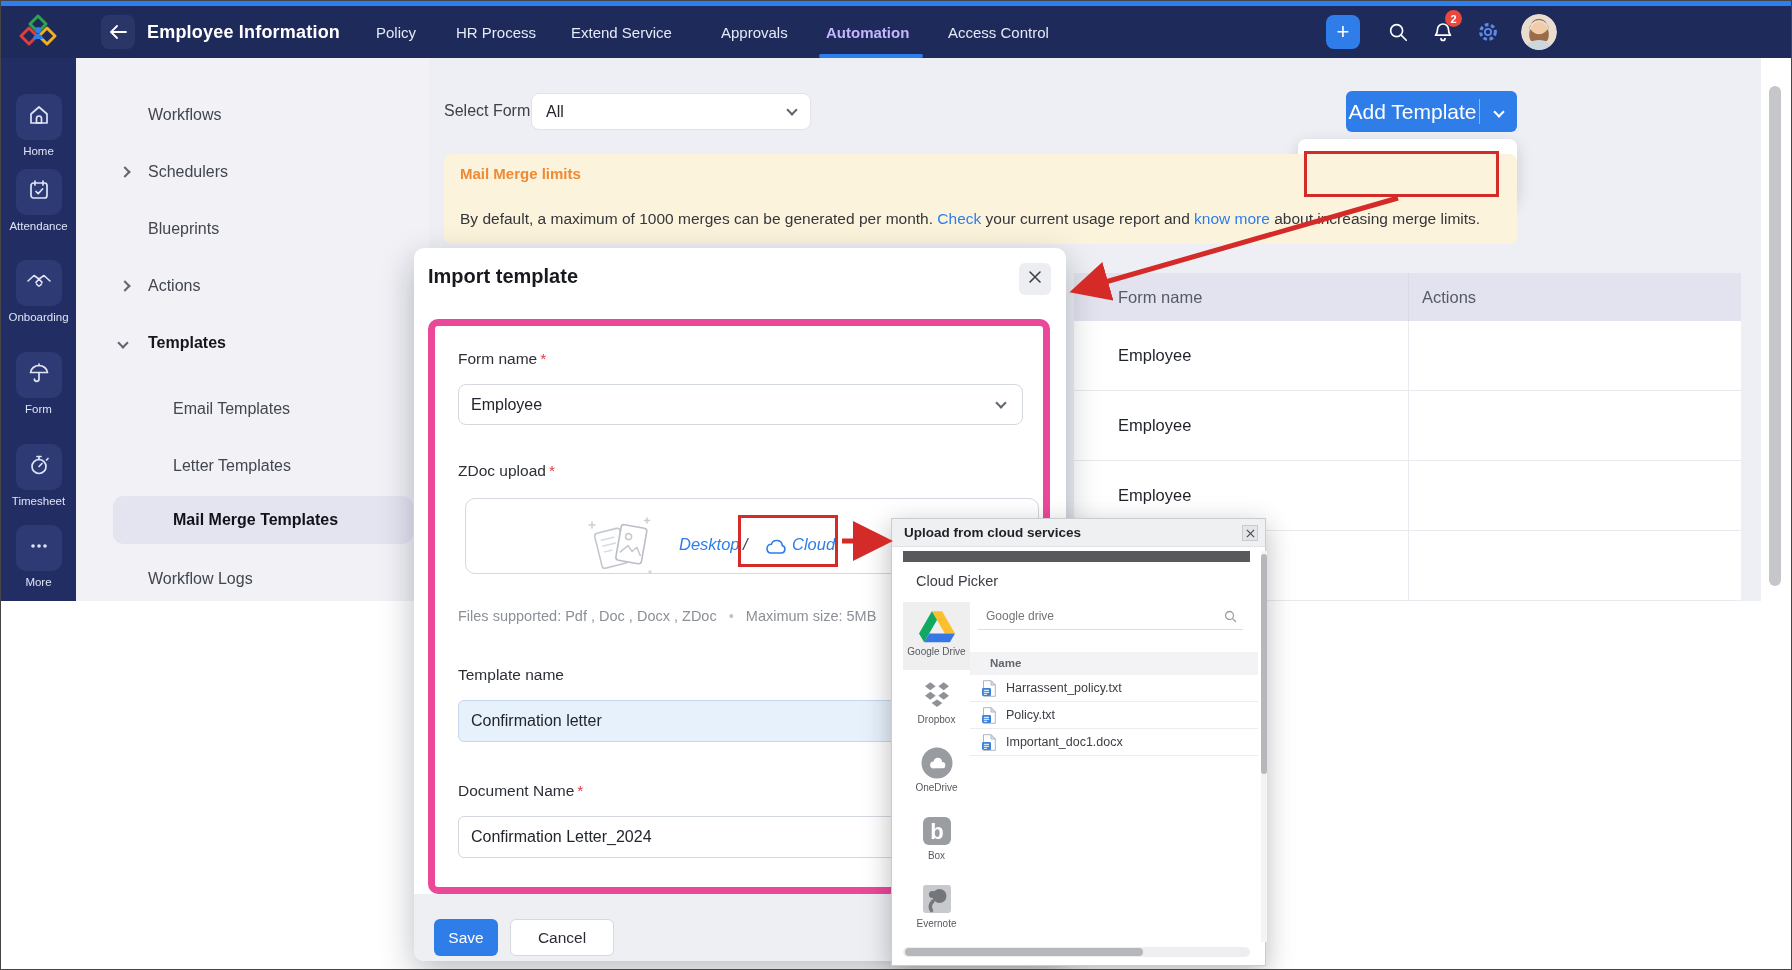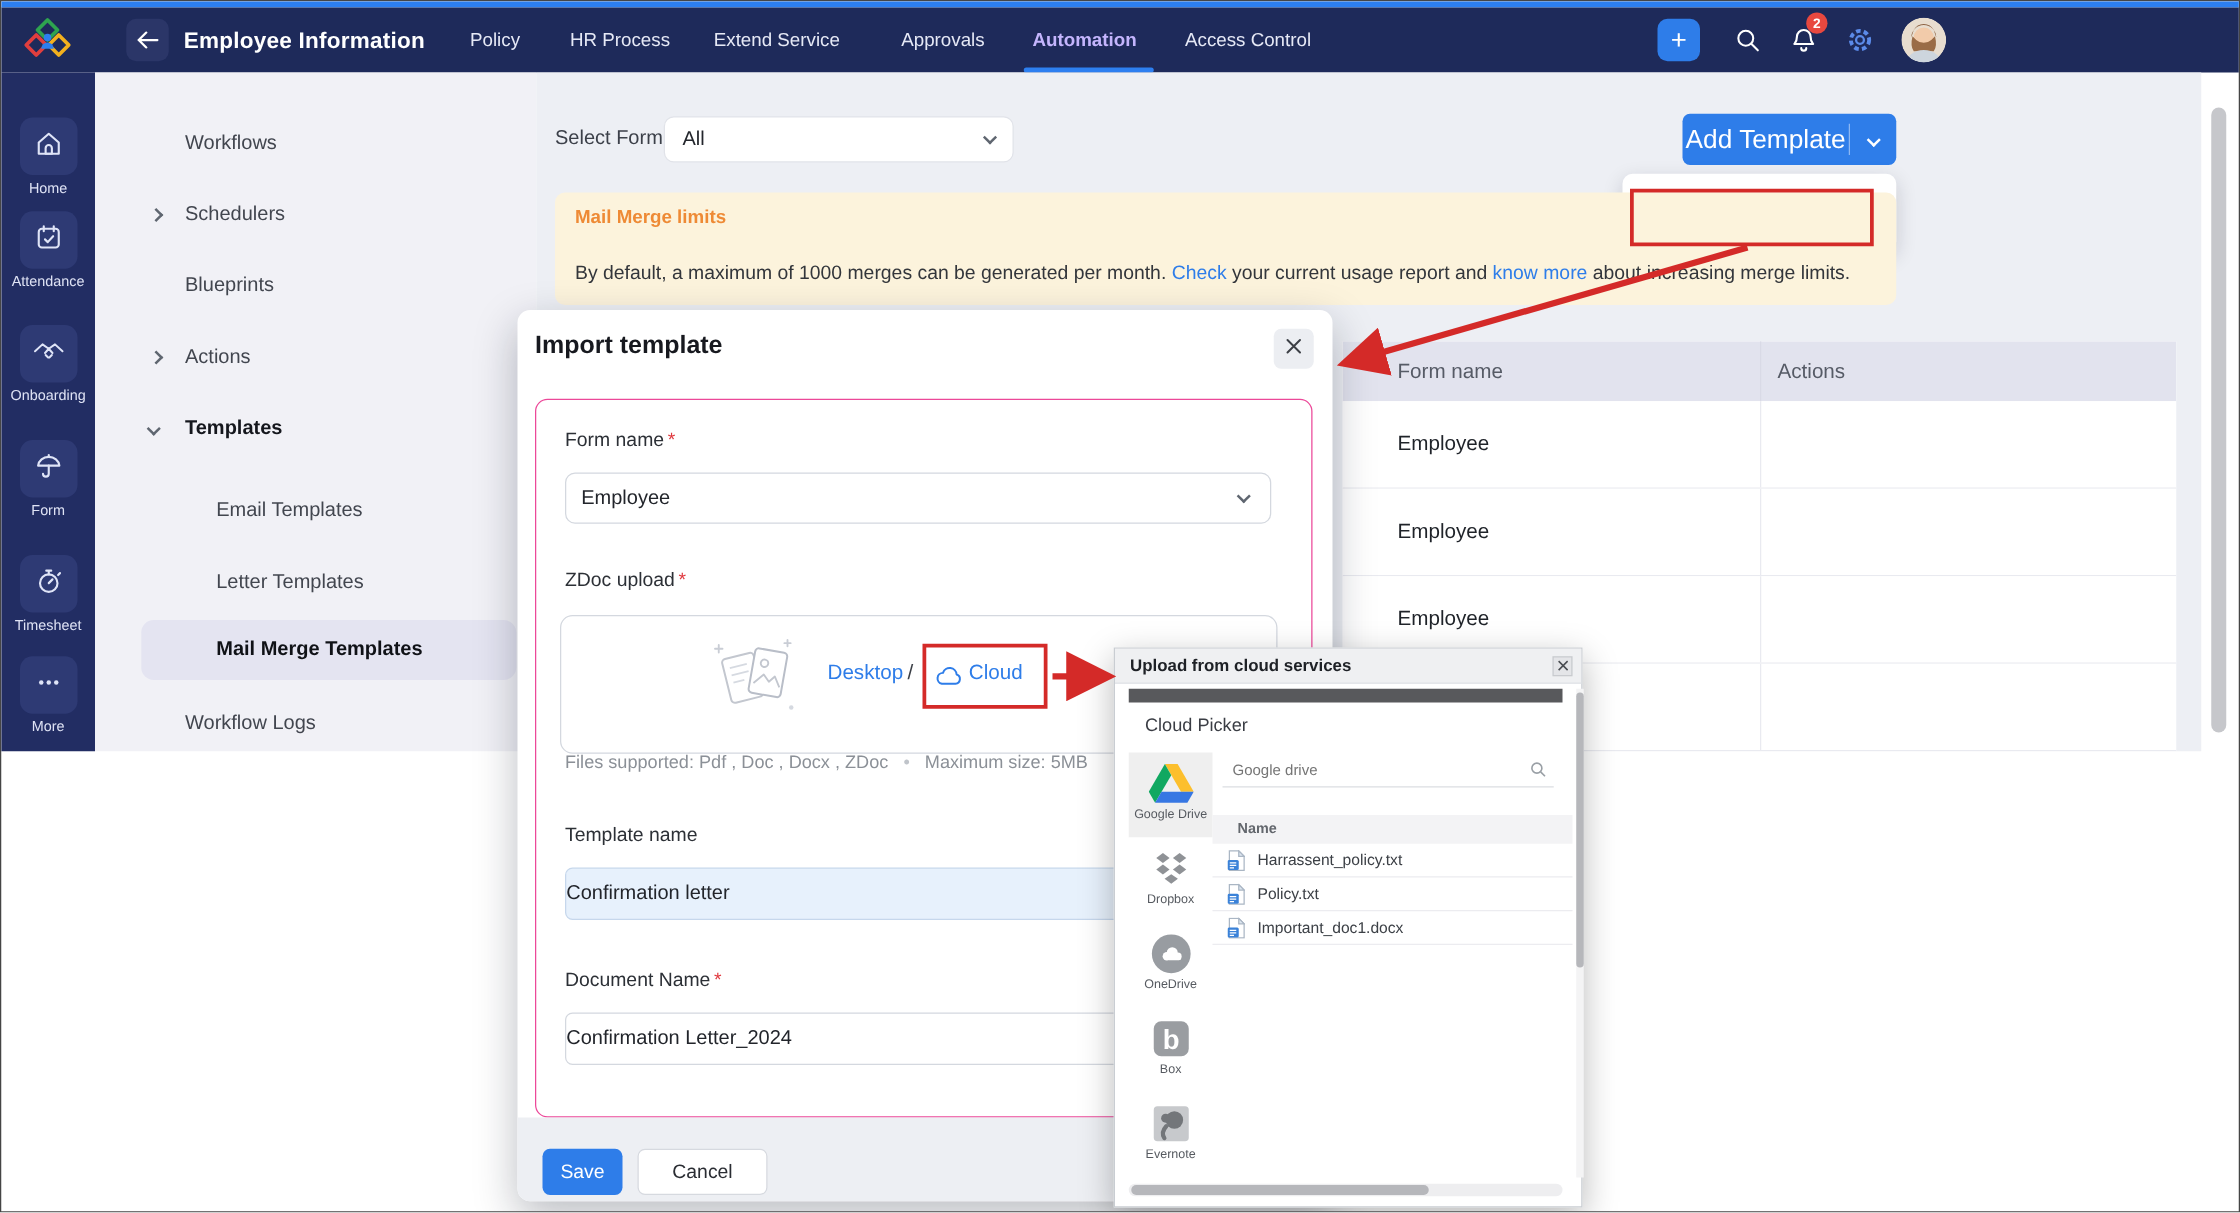--- a/index.html
+++ b/index.html
@@ -61,29 +61,29 @@
   .td { font-size:16.5px; color:#1f2329; display:flex; align-items:center; }
   .col-name { width:334px; padding-left:44px; }
   .col-actions { flex:1; padding-left:13px; border-left:1px solid #e9eaf0; }
   .thead .col-actions { border-left:1px solid #d9dae6; }
   .page-scrollbar { left:1768px; top:85px; width:12px; height:500px; background:#c6c7cb; border-radius:6px; cursor:pointer; }
 
   
   .modal { left:413px; top:247px; width:652px; height:713px; background:#fff; border-radius:10px; box-shadow:0 12px 34px rgba(15,20,40,.28); }
   .modal-title { left:14px; top:17px; font-size:20px; font-weight:700; color:#17191f; }
   .modal-close { left:605px; top:15px; width:32px; height:32px; background:#eceef2; border-radius:6px; display:flex; align-items:center; justify-content:center; cursor:pointer; }
-  .modal-panel { left:14px; top:71px; width:622px; height:575px; border:1px solid #ec4899; border-radius:10px; background:#fff; }
+  .modal-panel { left:14px; top:71px; width:622px; height:575px; border:7px solid #ec4899; border-radius:10px; background:#fff; }
   .f-label { font-size:15.5px; color:#2c3036; }
   .req { color:#e0393f; margin-left:3px; font-size:15.5px; }
   .f-select { left:23px; width:565px; height:41px; background:#fff; border:1px solid #d4d8df; border-radius:8px; cursor:pointer; }
   .f-select .val { position:absolute; left:12px; top:0; height:39px; line-height:39px; font-size:16px; color:#22252b; }
-  .upload-box { left:19px; top:172px; width:574px; height:111px; border:1px solid #d4d8df; border-radius:10px; }
+  .upload-box { left:30px; top:172px; width:574px; height:76px; border:1px solid #d4d8df; border-radius:10px;font-style:italic; }
   .upl-link { font-size:16.5px; color:#2e7de9; cursor:pointer; }
   .files-note { font-size:14.5px; color:#8b9097; }
-  .f-input { left:23px; width:574px; height:42px; border:1px solid #d4d8df; border-radius:6px; background:#fff; font-size:16px; color:#22252b; padding:0 0; font-family:"Liberation Sans",sans-serif; }
+  .f-input { left:23px; width:574px; height:42px; border:1px solid #d4d8df; border-radius:6px; background:#fff; font-size:16px; color:#22252b; padding:0 12px; font-family:"Liberation Sans",sans-serif; }
   .f-input.hl { background:#e7f1fc; border-color:#c6d7ec; }
   .modal-footer { left:0; top:646px; width:652px; height:67px; background:#edeff3; border-radius:0 0 10px 10px; }
   .btn { border-radius:6px; font-size:15.5px; display:flex; align-items:center; justify-content:center; cursor:pointer; }
   .btn-primary { background:#2e7de9; color:#fff; }
   .btn-plain { background:#fff; color:#2a2d33; border:1px solid #d6d9df; }
 
   
   .cloud-popup { left:890px; top:517px; width:375px; height:448px; background:#fff; border:1px solid #c9cdd2; box-shadow:0 8px 26px rgba(0,0,0,.28); }
   .cp-header { left:0; top:0; width:373px; height:28px; background:#eff0f2; border-bottom:1px solid #e0e2e6; }
   .cp-title { left:12px; top:0; height:28px; line-height:28px; font-size:13.5px; font-weight:700; color:#1e2126; }

